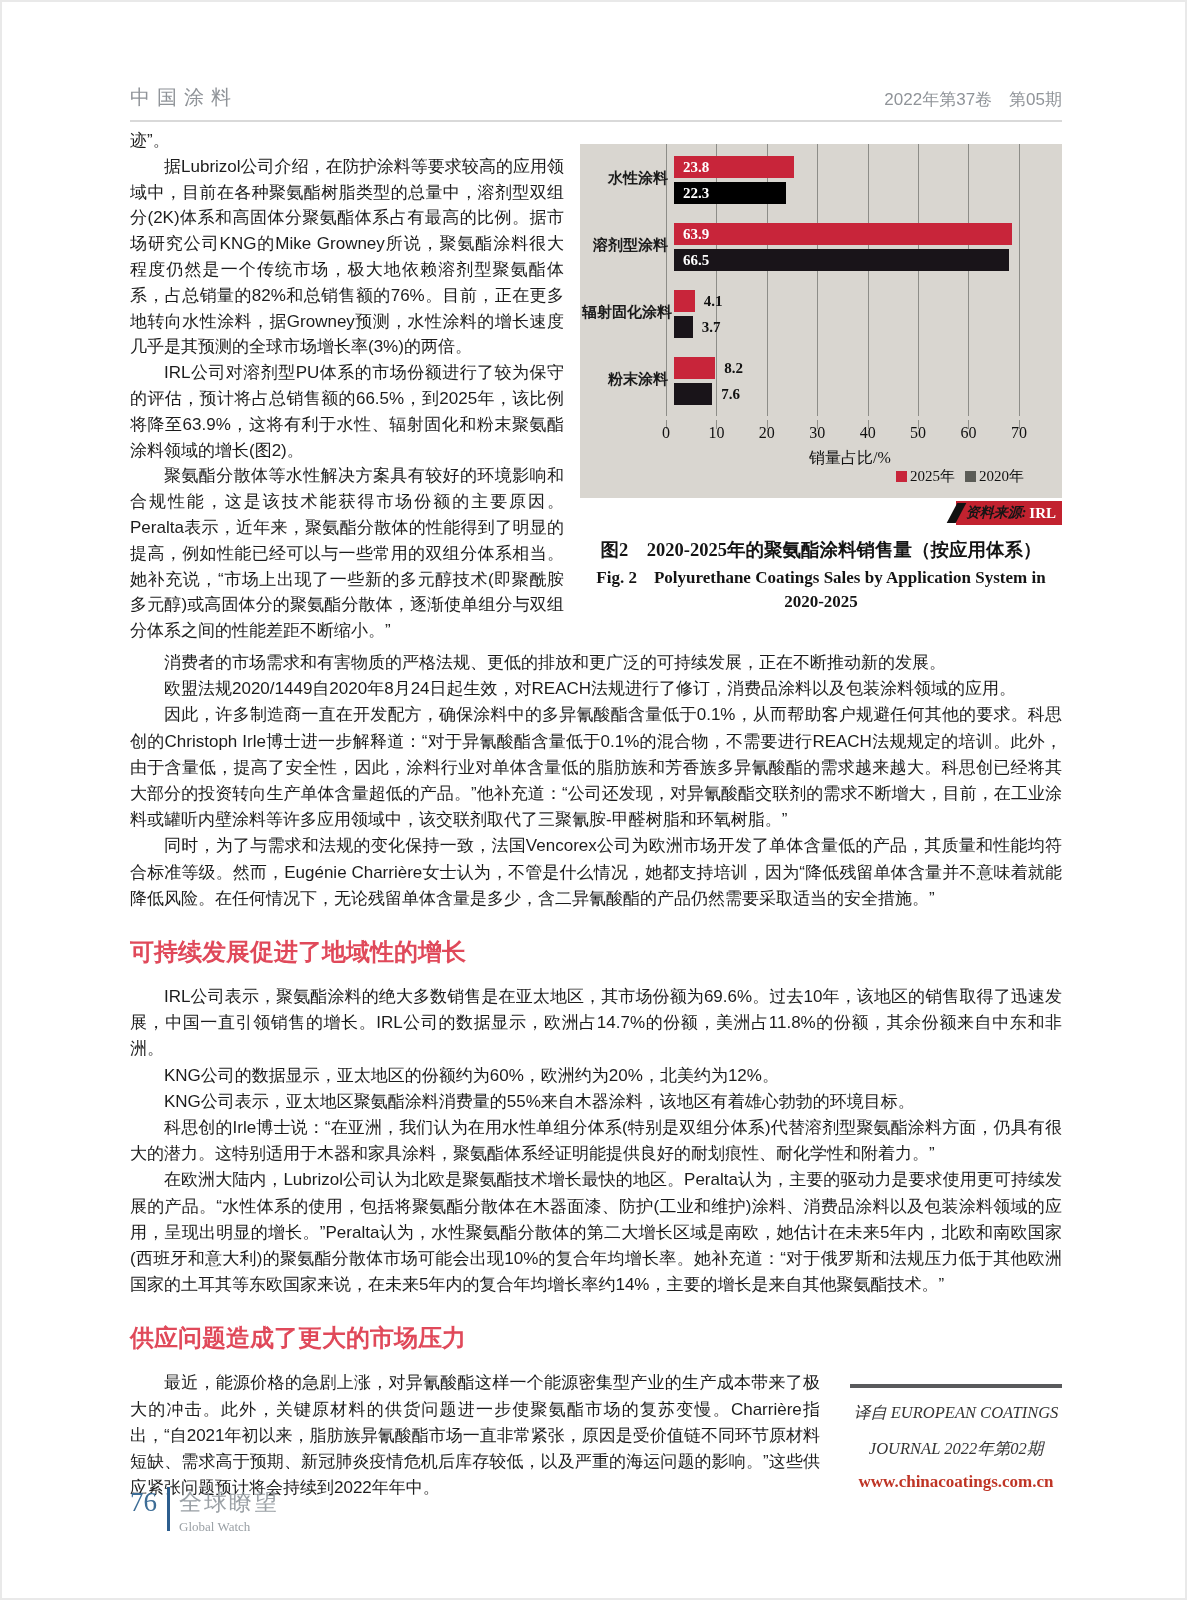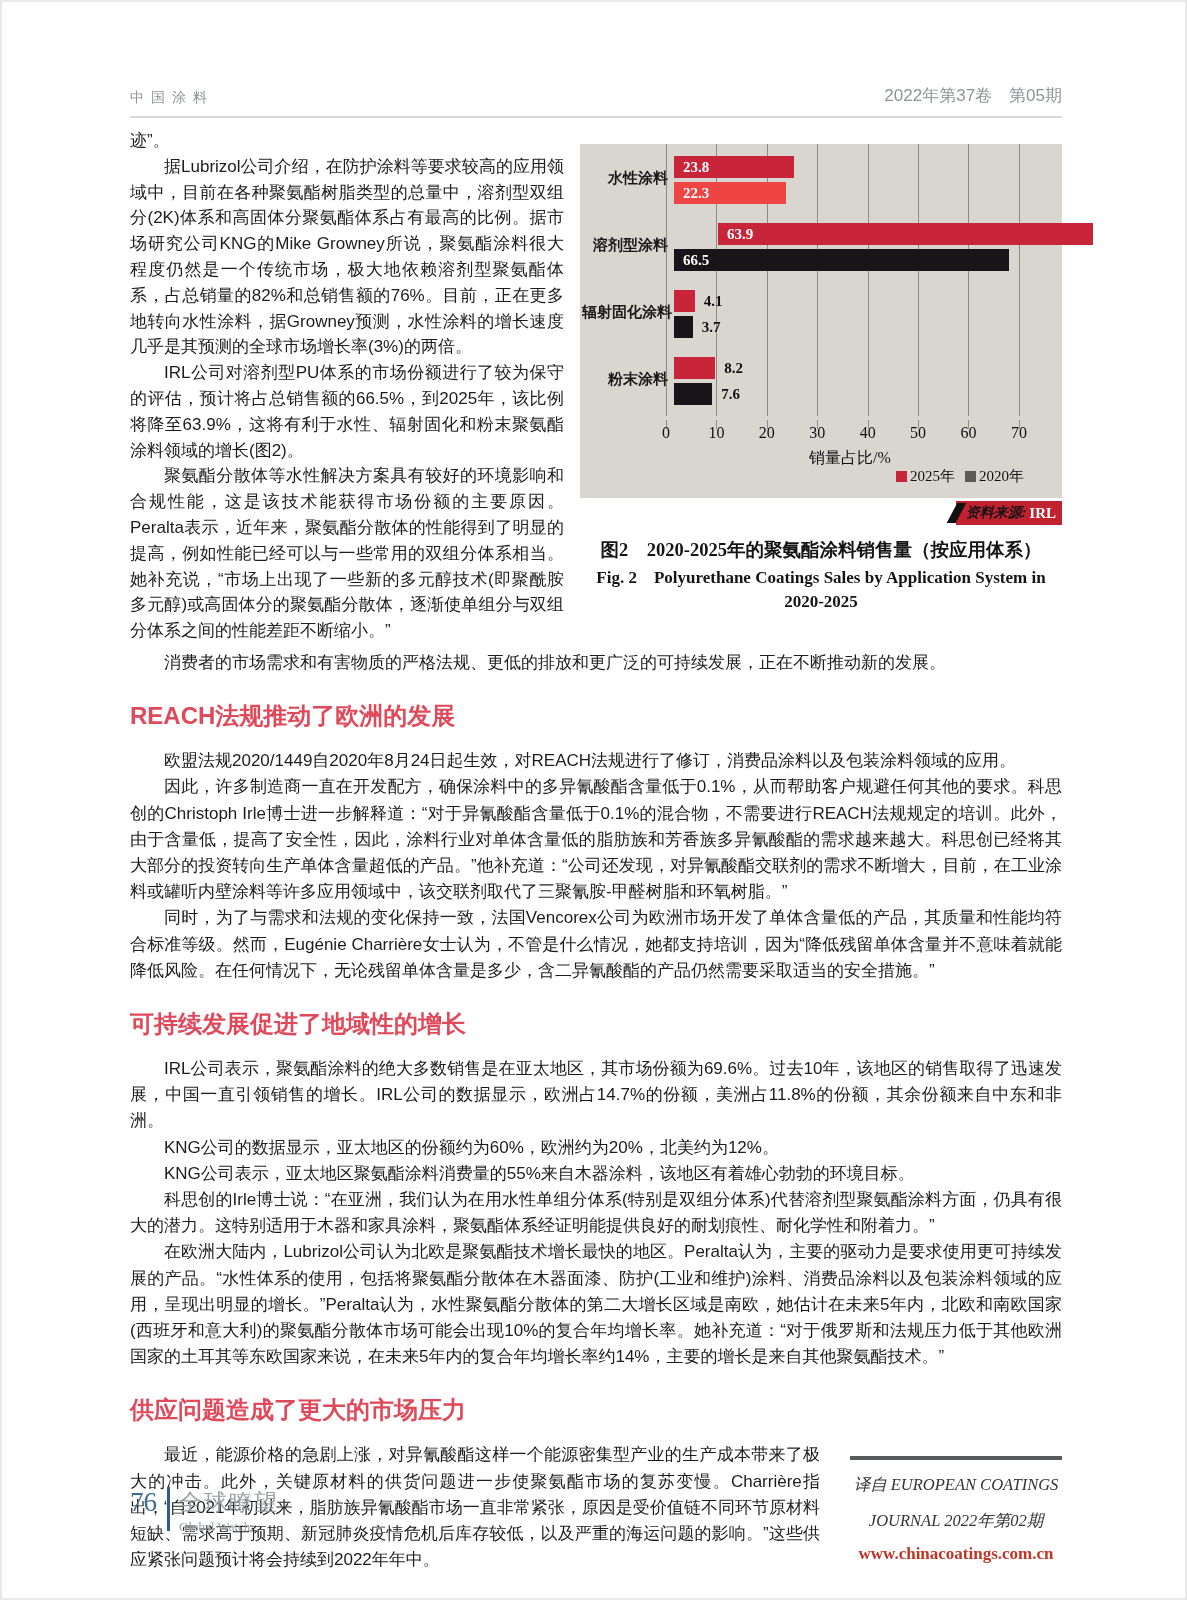--- a/index.html
+++ b/index.html
@@ -5,21 +5,21 @@
   html,body{margin:0;padding:0;}
   body{
     width:1187px;height:1600px;position:relative;background:#ffffff;
     font-family:"Liberation Sans","DejaVu Sans",sans-serif;
     color:#1c1c1c;overflow:hidden;
   }
   .page-frame{position:absolute;inset:0;box-shadow:inset 0 0 0 2px #e9e9e9;pointer-events:none;}
 
   
   .header{position:absolute;left:130px;right:125px;top:84px;display:flex;justify-content:space-between;align-items:flex-end;border-bottom:2px solid #d9d9d9;padding-bottom:9px;}
-  .journal-name{color:#8f9398;font-size:14px;letter-spacing:7px;}
+  .journal-name{color:#8f9398;font-size:20px;letter-spacing:7px;}
   .issue-info{color:#8f9398;font-size:17px;}
 
   
   .content{position:absolute;left:130px;top:128px;width:932px;}
   .two-col{display:flex;gap:16px;}
   .left-col{width:434px;font-size:17px;line-height:25.8px;text-align:justify;}
   .left-col p{margin:0;text-indent:2em;}
   .left-col p.no-indent{text-indent:0;}
   .figure-col{flex:1;min-width:0;}
 
@@ -106,27 +106,27 @@
             <div class="grid-tick" style="left: 252.055px;"></div>
             <div class="grid-line" style="left: 302.466px;"></div>
             <div class="grid-tick" style="left: 302.466px;"></div>
             <div class="grid-line" style="left: 352.877px;"></div>
             <div class="grid-tick" style="left: 352.877px;"></div>
             <div class="bar-group" style="top: 12px;">
               <div class="cat-label">水性涂料</div>
               <div class="hbar" style="top: 0px; width: 119.978px; background: rgb(200, 37, 58);">
                 <span class="val-in">23.8</span>
               </div>
-              <div class="hbar" style="top: 26px; width: 112.416px; background: #ef4444;">
+              <div class="hbar" style="top: 26px; width: 112.416px; background: #000000;">
                 <span class="val-in">22.3</span>
               </div>
             </div>
             <div class="bar-group" style="top: 79px;">
               <div class="cat-label">溶剂型涂料</div>
-              <div class="hbar" style="top: 0px; width: 375px; background: rgb(200, 37, 58); margin-left: 44px;">
+              <div class="hbar" style="top: 0px; width: 338px; background: rgb(200, 37, 58);">
                 <span class="val-in">63.9</span>
               </div>
               <div class="hbar" style="top: 26px; width: 335.233px; background: rgb(25, 20, 25);">
                 <span class="val-in">66.5</span>
               </div>
             </div>
             <div class="bar-group" style="top: 146px;">
               <div class="cat-label">辐射固化涂料</div>
               <span class="val-out" style="left: 29.6685px; top: 0px;">4.1</span>
               <div class="hbar" style="top: 0px; width: 20.6685px; background: rgb(200, 37, 58);"></div>
@@ -176,21 +176,20 @@
       <div class="caption-en">
         <div>Fig. 2　Polyurethane Coatings Sales by Application System in</div>
         <div>2020-2025</div>
       </div>
     </div>
   </div>
 
   <p class="body-p intro-p">消费者的市场需求和有害物质的严格法规、更低的排放和更广泛的可持续发展，正在不断推动新的发展。</p>
 
   <div class="section">
-    <div class="section-heading">REACH法规推动了欧洲的发展</div>
     <p class="body-p">欧盟法规2020/1449自2020年8月24日起生效，对REACH法规进行了修订，消费品涂料以及包装涂料领域的应用。</p>
     <p class="body-p">因此，许多制造商一直在开发配方，确保涂料中的多异氰酸酯含量低于0.1%，从而帮助客户规避任何其他的要求。科思创的Christoph Irle博士进一步解释道：“对于异氰酸酯含量低于0.1%的混合物，不需要进行REACH法规规定的培训。此外，由于含量低，提高了安全性，因此，涂料行业对单体含量低的脂肪族和芳香族多异氰酸酯的需求越来越大。科思创已经将其大部分的投资转向生产单体含量超低的产品。”他补充道：“公司还发现，对异氰酸酯交联剂的需求不断增大，目前，在工业涂料或罐听内壁涂料等许多应用领域中，该交联剂取代了三聚氰胺-甲醛树脂和环氧树脂。”</p>
     <p class="body-p">同时，为了与需求和法规的变化保持一致，法国Vencorex公司为欧洲市场开发了单体含量低的产品，其质量和性能均符合标准等级。然而，Eugénie Charrière女士认为，不管是什么情况，她都支持培训，因为“降低残留单体含量并不意味着就能降低风险。在任何情况下，无论残留单体含量是多少，含二异氰酸酯的产品仍然需要采取适当的安全措施。”</p>
   </div>
 
   <div class="section">
     <div class="section-heading">可持续发展促进了地域性的增长</div>
     <p class="body-p">IRL公司表示，聚氨酯涂料的绝大多数销售是在亚太地区，其市场份额为69.6%。过去10年，该地区的销售取得了迅速发展，中国一直引领销售的增长。IRL公司的数据显示，欧洲占14.7%的份额，美洲占11.8%的份额，其余份额来自中东和非洲。</p>
     <p class="body-p">KNG公司的数据显示，亚太地区的份额约为60%，欧洲约为20%，北美约为12%。</p>
     <p class="body-p">KNG公司表示，亚太地区聚氨酯涂料消费量的55%来自木器涂料，该地区有着雄心勃勃的环境目标。</p>

